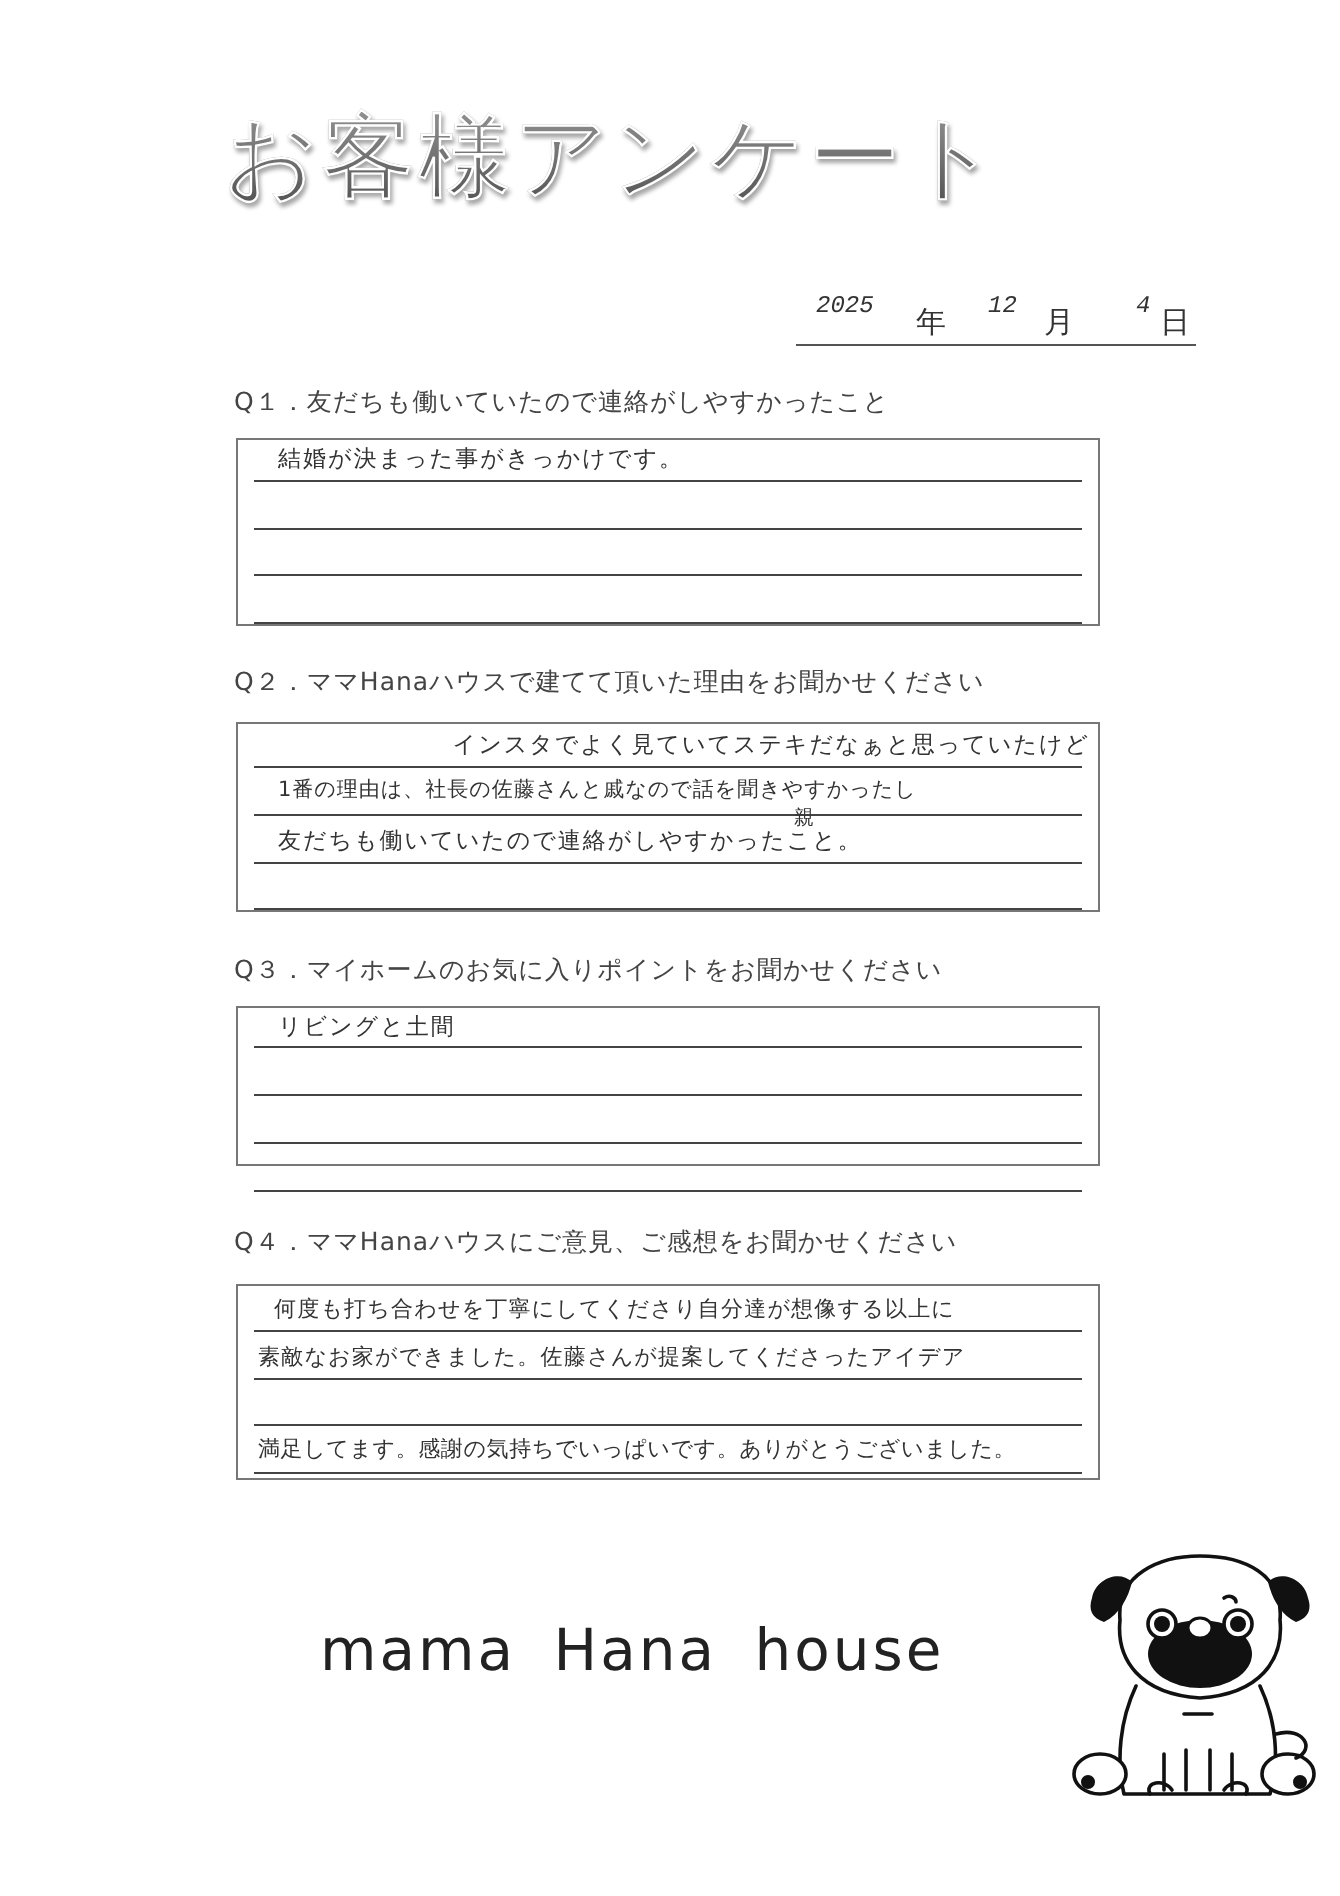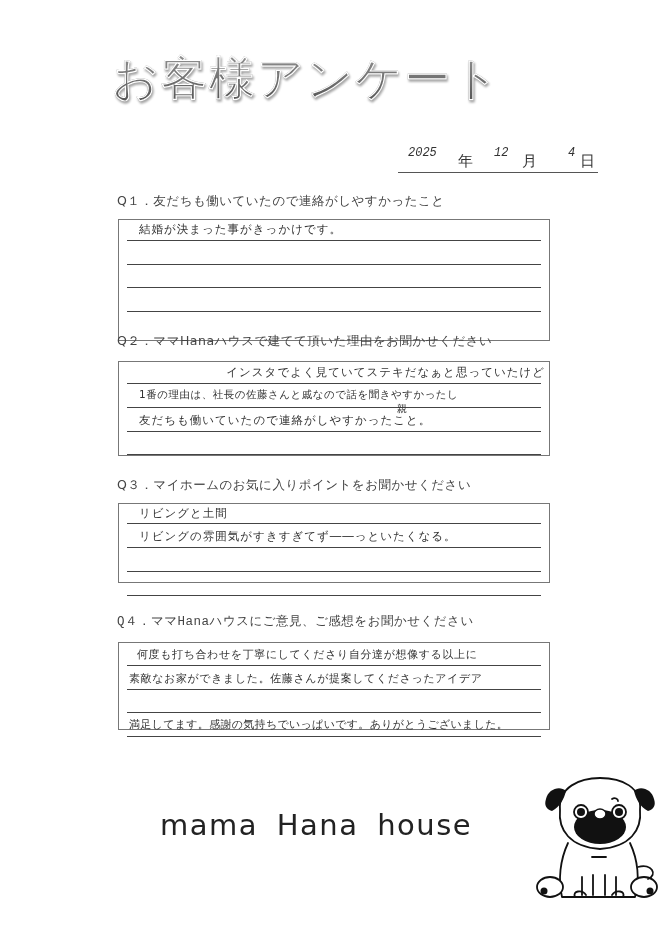--- a/index.html
+++ b/index.html
@@ -77,21 +77,21 @@
 <div class="date">
   <span class="hw" style="left:10px;">2025</span>
   <span class="lbl" style="left:60px;">年</span>
   <span class="hw" style="left:96px;">12</span>
   <span class="lbl" style="left:124px;">月</span>
   <span class="hw" style="left:170px;">4</span>
   <span class="lbl" style="left:182px;">日</span>
 </div>
 
 <div class="q-label" style="top:193px;">Q１．友だちも働いていたので連絡がしやすかったこと</div>
-<div class="answer-box" style="top:219px; height:122px;padding-left:16px;">
+<div class="answer-box" style="top:219px; height:94px;padding-left:16px;">
   <div class="answer-text" style="top:2px; left:20px;">結婚が決まった事がきっかけです。</div>
   <div class="answer-line" style="top:20px;"></div>
   <div class="answer-line" style="top:44px;"></div>
   <div class="answer-line" style="top:67px;"></div>
   <div class="answer-line" style="top:91px;"></div>
 </div>
 
 <div class="q-label" style="top:333px;">Q２．ママHanaハウスで建てて頂いた理由をお聞かせください</div>
 <div class="answer-box" style="top:361px; height:95px;">
   <div class="answer-text" style="top:3px; left:20px;text-align:right;">インスタでよく見ていてステキだなぁと思っていたけど</div>
@@ -101,28 +101,27 @@
   <div class="annot" style="left:278px; top:40px;">親</div>
   <div class="answer-text" style="top:51px; left:20px;">友だちも働いていたので連絡がしやすかったこと。</div>
   <div class="answer-line" style="top:69px;"></div>
   <div class="answer-line" style="top:92px;"></div>
 </div>
 
 <div class="q-label" style="top:477px;">Q３．マイホームのお気に入りポイントをお聞かせください</div>
 <div class="answer-box" style="top:503px; height:80px;">
   <div class="answer-text" style="top:2px; left:20px;">リビングと土間</div>
   <div class="answer-line" style="top:19px;"></div>
-  <div class="answer-text" style="top:25px; left:20px;">リビングの雰囲気がすきすぎてず――っといたくなる。</div>
   <div class="answer-line" style="top:43px;"></div>
   <div class="answer-line" style="top:67px;"></div>
   <div class="answer-line" style="top:91px;"></div>
 </div>
 
-<div class="q-label" style="top:613px;font-family:Liberation Mono, monospace;">Q４．ママHanaハウスにご意見、ご感想をお聞かせください</div>
-<div class="answer-box" style="top:642px; height:88px;">
+<div class="q-label" style="top:613px;">Q４．ママHanaハウスにご意見、ご感想をお聞かせください</div>
+<div class="answer-box" style="top:642px; height:98px;">
   <div class="answer-text" style="top:4px; left:18px; font-size:11px; letter-spacing:0.6px;">何度も打ち合わせを丁寧にしてくださり自分達が想像する以上に</div>
   <div class="answer-line" style="top:22px;"></div>
   <div class="answer-text" style="top:28px; left:10px; font-size:11px; letter-spacing:0.6px;">素敵なお家ができました。佐藤さんが提案してくださったアイデア</div>
   <div class="answer-line" style="top:46px;"></div>
   <div class="answer-line" style="top:69px;"></div>
   <div class="answer-text" style="top:74px; left:10px; font-size:11px; letter-spacing:0.3px;">満足してます。感謝の気持ちでいっぱいです。ありがとうございました。</div>
   <div class="answer-line" style="top:93px;"></div>
 </div>
 
 <div class="brand">mama Hana house</div>

